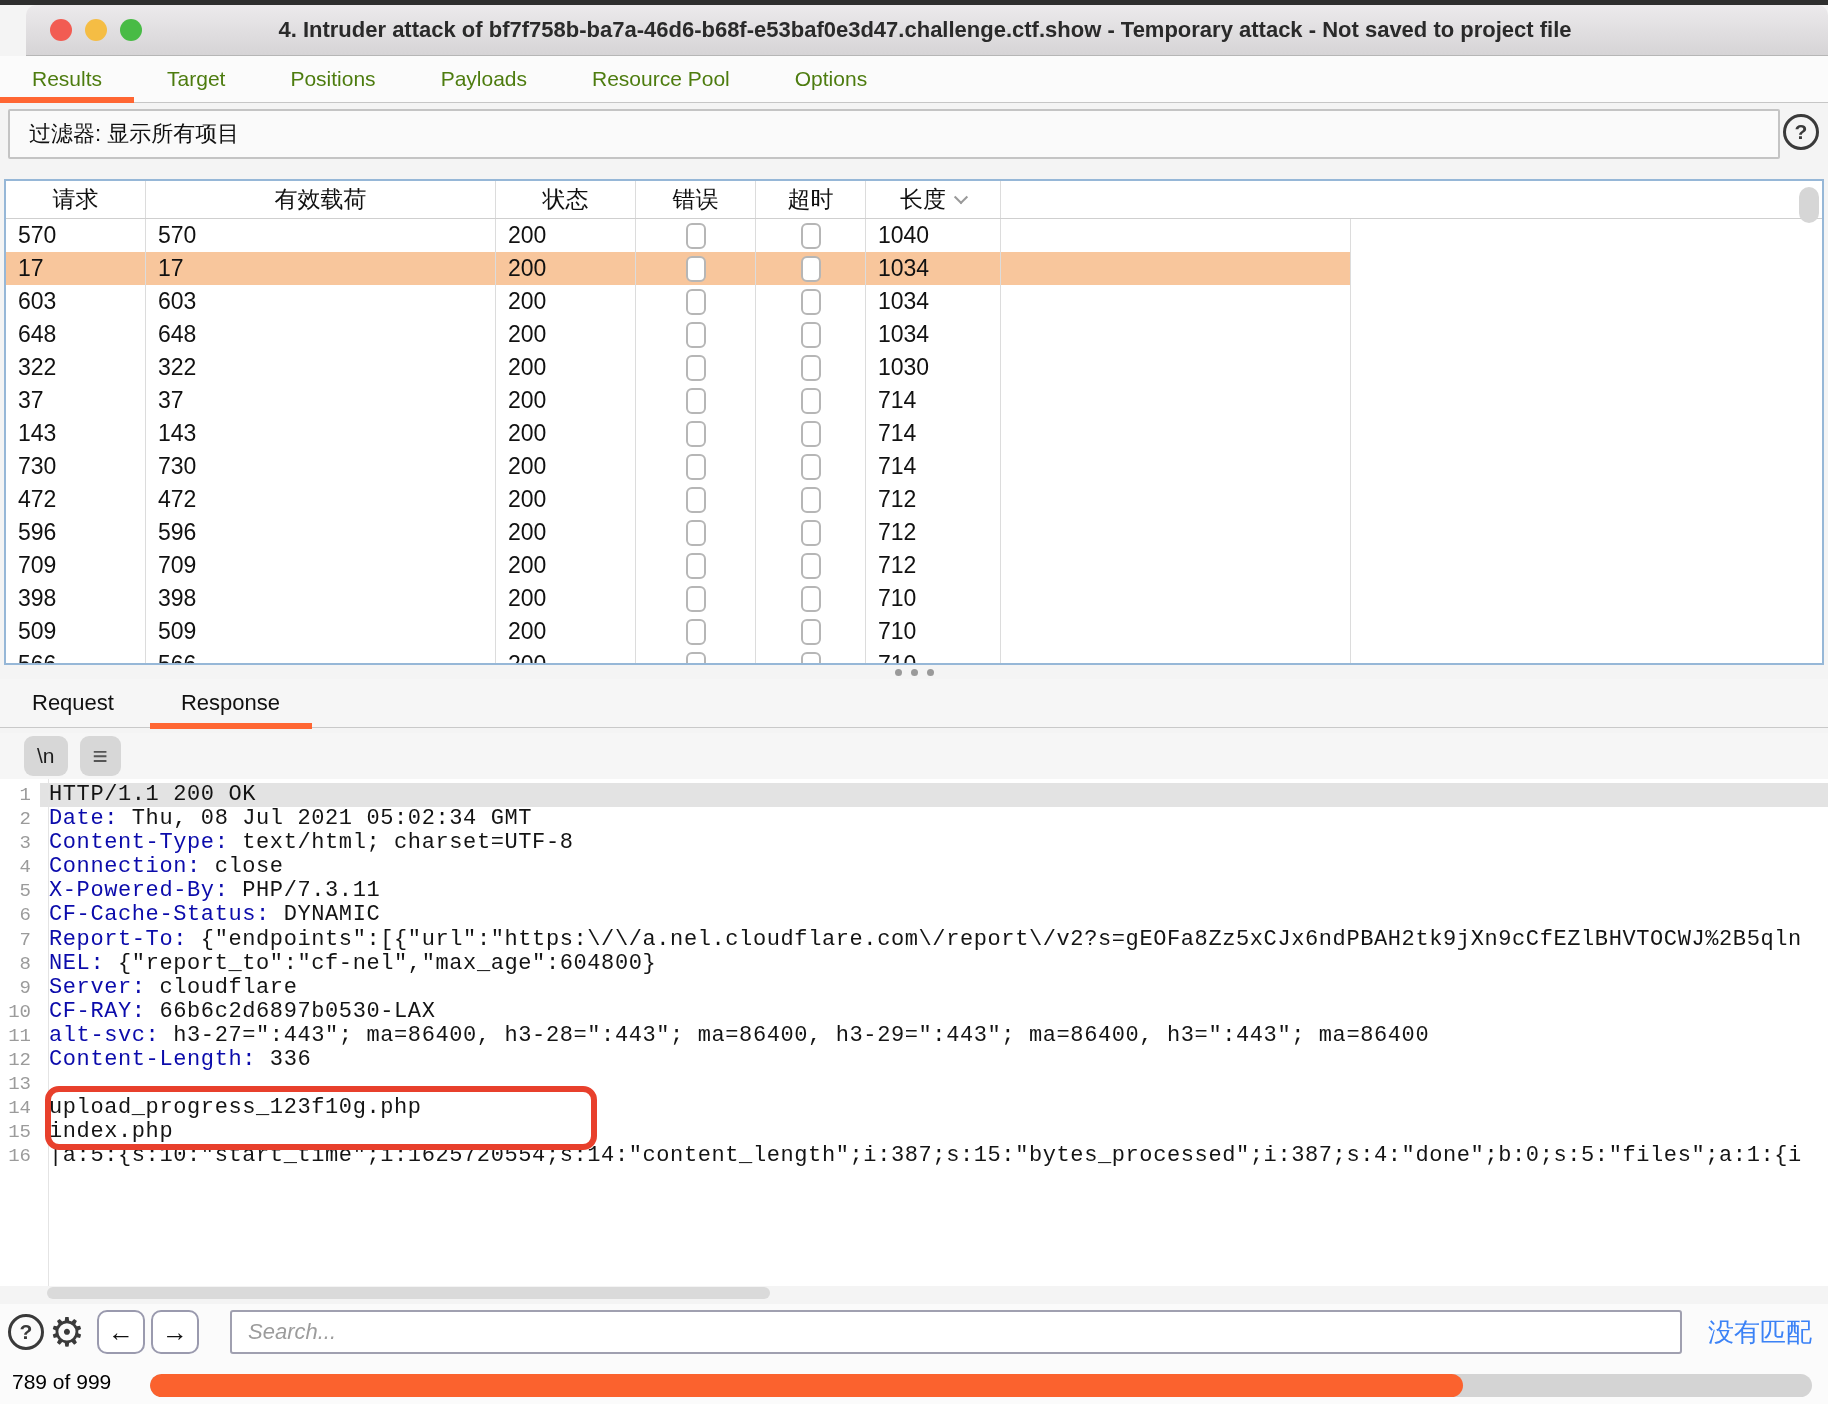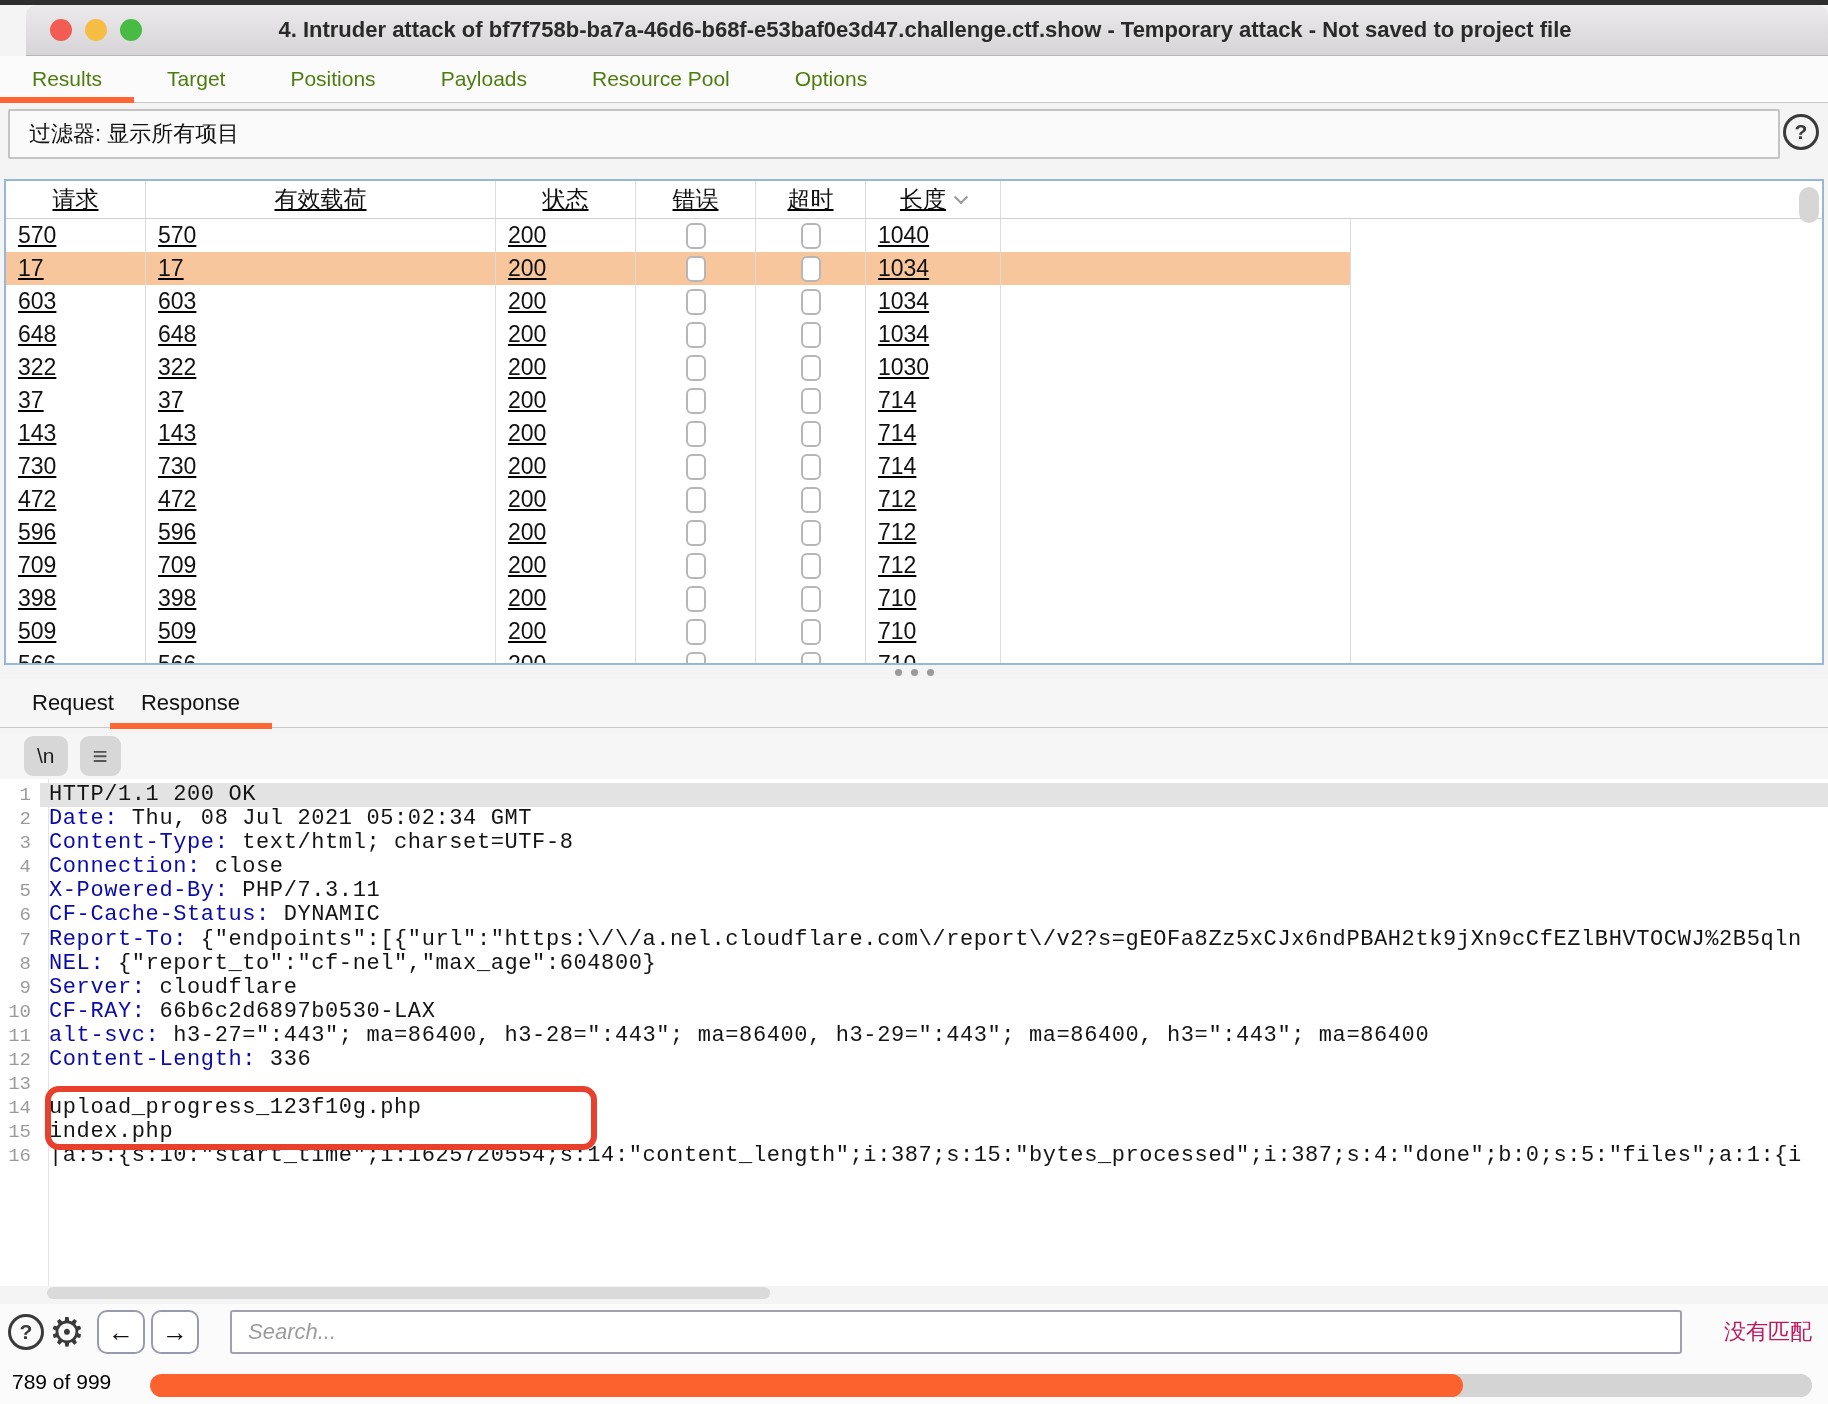--- a/index.html
+++ b/index.html
@@ -30,21 +30,21 @@
   #filterrow { position:absolute; top:103px; left:0; right:0; height:76px; background:#f4f4f4; }
   #filterbox { position:absolute; left:8px; top:6px; width:1772px; height:50px; background:#fafafa;
     border:2px solid #c4c4c4; border-radius:2px; display:flex; align-items:center; padding-left:19px;
     font-size:22px; color:#111; }
   .qcircle { display:flex; align-items:center; justify-content:center; width:36px; height:36px;
     border:3px solid #3a3a3a; border-radius:50%; font-size:21px; font-weight:bold; color:#3a3a3a; background:transparent; }
   #filterhelp { position:absolute; right:9px; top:11px; }
 
   
   #rtable { position:absolute; left:4px; top:179px; width:1820px; height:486px; background:#fff;
-    border:2px solid #96b7d7; overflow:hidden;text-decoration:underline; }
+    border:2px solid #96b7d7; overflow:hidden; }
   #thead { display:flex; height:38px; border-bottom:1px solid #cfcfcf; }
   .h { font-size:23px; color:#111; display:flex; align-items:center; justify-content:center;
     border-right:1px solid #dcdcdc; }
   .w-req{width:140px;} .w-pay{width:350px;} .w-status{width:140px;} .w-err{width:120px;}
   .w-to{width:110px;} .w-len{width:135px;} .w-com{width:350px;}
   .chev { display:inline-block; width:10px; height:10px; border-right:2px solid #9a9a9a;
     border-bottom:2px solid #9a9a9a; transform:rotate(45deg) translate(-2px,-2px); margin-left:10px; }
   .trow { display:flex; height:33px; }
   .c { font-size:23px; color:#111; display:flex; align-items:center; padding-left:12px;
     border-right:1px solid #dcdcdc; overflow:hidden; white-space:nowrap; }
@@ -54,21 +54,21 @@
   .cb { display:inline-block; width:20px; height:26px; background:#fff; border:2px solid #b6b6b6; border-radius:6px; }
   #vthumb { position:absolute; right:3px; top:6px; width:20px; height:36px; border-radius:10px; background:#d6d6d6; }
 
   
   #splitter { position:absolute; top:665px; left:0; right:0; height:14px; display:flex;
     align-items:center; justify-content:center; gap:9px; }
   #splitter i { width:7px; height:7px; border-radius:50%; background:#9a9a9a; }
 
   
   #msgtabs { position:absolute; top:679px; left:0; right:0; height:49px; border-bottom:1px solid #c9c9c9;
-    display:flex; align-items:center; gap:27px; padding-left:32px; background:#f6f6f6; }
+    display:flex; align-items:center; gap:67px; padding-left:32px; background:#f6f6f6; }
   .xtab { font-size:22px; color:#111; position:relative; height:100%; display:flex; align-items:center; }
   .xtab.active::after { content:""; position:absolute; left:-31px; right:-32px; bottom:-2px; height:6px; background:#ff6633; }
 
   
   #viewbar { position:absolute; top:733px; left:0; right:0; height:46px; background:#f6f6f6;
     display:flex; align-items:center; padding-left:11px; }
   #seggroup { display:flex; height:40px; background:#d7d7d7; border-radius:9px; overflow:hidden; }
   .seg { font-size:21px; color:#1c1c1c; display:flex; align-items:center; padding:0 19px; }
   .seg.active { background:#2f609f; color:#fff; border-radius:9px 0 0 9px; }
   .vbtn { height:40px; background:#d7d7d7; border-radius:9px; display:flex; align-items:center;
@@ -98,21 +98,21 @@
   #gear { position:absolute; left:49px; top:1px; font-size:40px; color:#3a3a3a; line-height:54px; }
   .navbtn { position:absolute; top:6px; width:48px; height:44px; background:#fff;
     border:2px solid #9a9aae; border-radius:10px; display:flex; align-items:center;
     justify-content:center; font-size:26px; color:#111; }
   #prevbtn { left:97px; } #nextbtn { left:151px; }
   #searchinput { position:absolute; left:230px; top:6px; width:1452px; height:44px;
     border:2px solid #a0a0b0; border-radius:3px; font-size:22px; padding-left:16px; background:#fff;
     font-family:"Liberation Sans", sans-serif; color:#111; outline:none; }
   #searchinput::placeholder { font-style:italic; color:#9c9c9c; }
   #nomatch { position:absolute; right:16px; top:0; height:56px; display:flex; align-items:center;
-    font-size:22px; color:#be185d; }
+    font-size:26px; color:#3b82f6; }
 
   
   #statusrow { position:absolute; top:1360px; left:0; right:0; height:44px; background:#fbfbfb; }
   #progresstext { position:absolute; left:12px; top:10px; font-size:21px; color:#000; }
   #progresstrack { position:absolute; left:150px; top:14px; width:1662px; height:23px;
     border-radius:12px; background:#d4d4d4; overflow:hidden; }
   #progressfill { height:100%; border-radius:12px; background:#fb622e; width:0; }
 </style>
 </head>
 <body>

